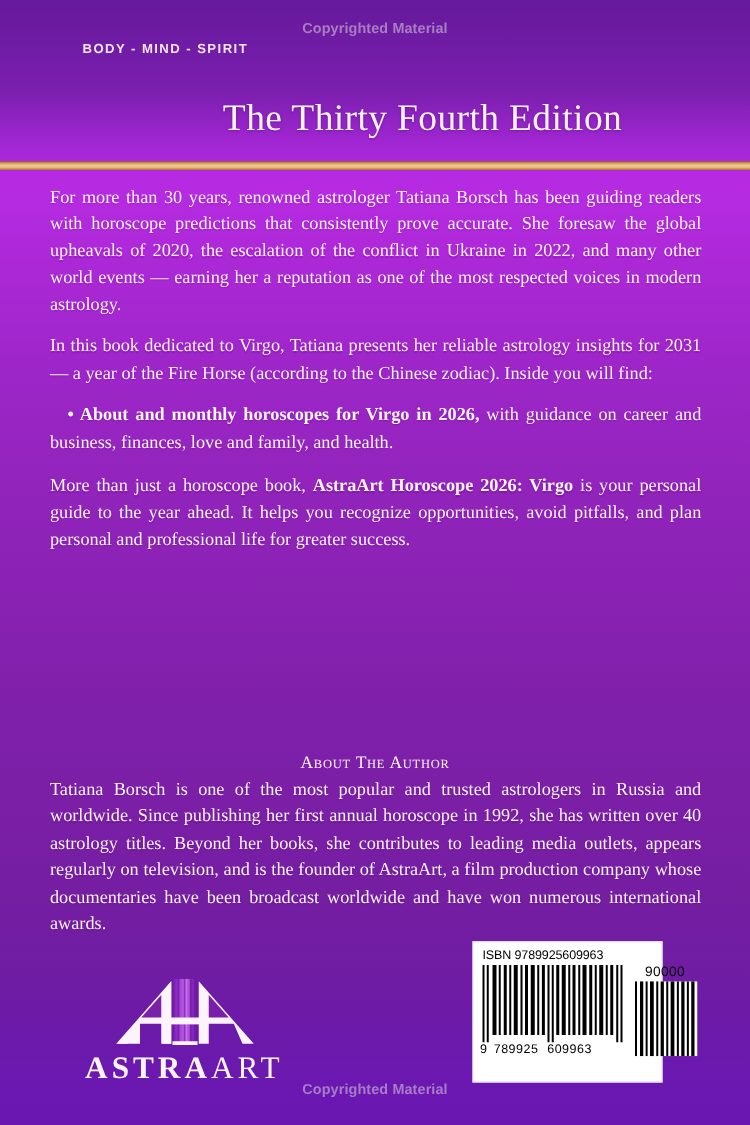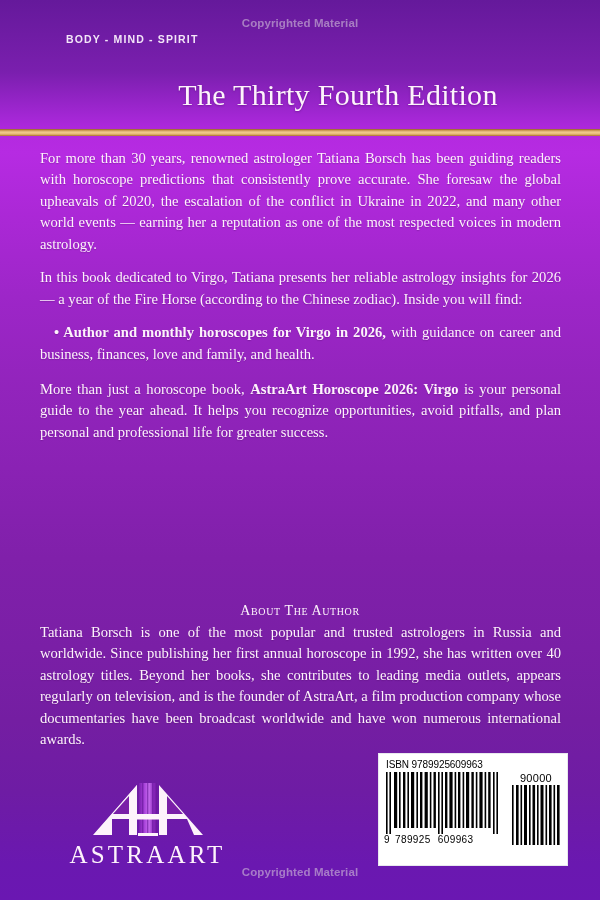--- a/index.html
+++ b/index.html
@@ -151,29 +151,29 @@
     margin: 0 auto;
   }
   .logo-word {
     margin-top: 4px;
     font-family: "Liberation Serif", "DejaVu Serif", serif;
     font-size: 25px;
     letter-spacing: 3.2px;
     color: #fdf3fb;
     white-space: nowrap;
   }
-  .logo-word .astra { font-weight: normal; }
+  .logo-word .astra { font-weight: bold; }
   .logo-word .art { font-weight: normal; }
 
   
   .barcode-box {
     position: absolute;
     left: 378px;
     top: 753px;
-    width: 190px;
+    width: 152px;
     height: 113px;
     background: #ffffff;
     border: 1px solid #e8e8ee;
     box-sizing: border-box;
     padding: 4px 5px 2px 5px;
     font-family: "Liberation Sans", "DejaVu Sans", sans-serif;
   }
   .isbn-text {
     font-size: 10px;
     color: #000;
@@ -214,23 +214,23 @@
   <div class="copyright-band copyright-top">Copyrighted Material</div>
 
   <div class="body-mind-spirit">BODY - MIND - SPIRIT</div>
 
   <div class="edition-title">The Thirty Fourth Edition</div>
 
   <div class="gold-rule"></div>
 
   <div class="blurb">
     <p>For more than 30 years, renowned astrologer Tatiana Borsch has been guiding readers with horoscope predictions that consistently prove accurate. She foresaw the global upheavals of 2020, the escalation of the conflict in Ukraine in 2022, and many other world events — earning her a reputation as one of the most respected voices in modern astrology.</p>
-    <p>In this book dedicated to Virgo, Tatiana presents her reliable astrology insights for 2026 — a year of the Fire Horse (according to the Chinese zodiac). Inside you will find:</p>
-
-    <p class="bullet"><b>• Author and monthly horoscopes for Virgo in 2026,</b><span> with guidance on career and business, finances, love and family, and health.</span></p>
+    <p>In this book dedicated to Virgo, Tatiana presents her reliable astrology insights for 2031 — a year of the Fire Horse (according to the Chinese zodiac). Inside you will find:</p>
+
+    <p class="bullet"><b>• About and monthly horoscopes for Virgo in 2026,</b><span> with guidance on career and business, finances, love and family, and health.</span></p>
 
 
 
     <p class="last-para"><span>More than just a horoscope book, </span><b>AstraArt Horoscope 2026: Virgo</b><span> is your personal guide to the year ahead. It helps you recognize opportunities, avoid pitfalls, and plan personal and professional life for greater success.</span></p>
   </div>
 
   <div class="about-heading">About the Author</div>
 
   <div class="about-body">Tatiana Borsch is one of the most popular and trusted astrologers in Russia and worldwide. Since publishing her first annual horoscope in 1992, she has written over 40 astrology titles. Beyond her books, she contributes to leading media outlets, appears regularly on television, and is the founder of AstraArt, a film production company whose documentaries have been broadcast worldwide and have won numerous international awards.</div>
 

